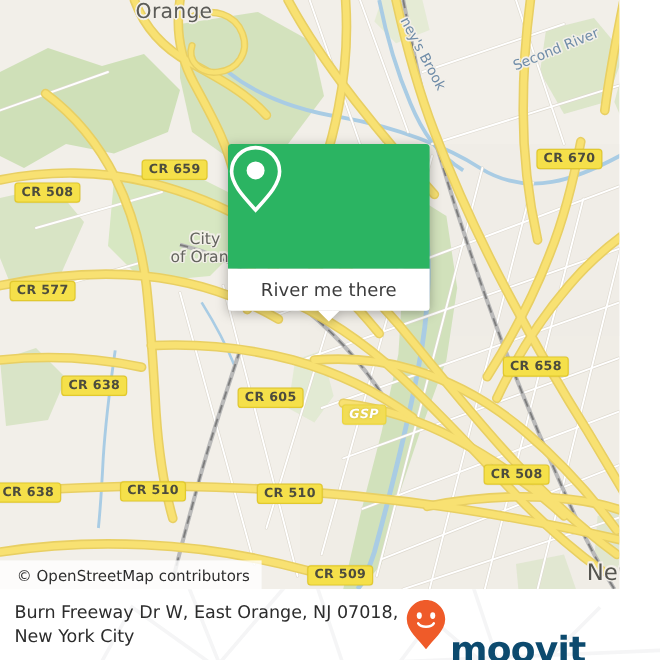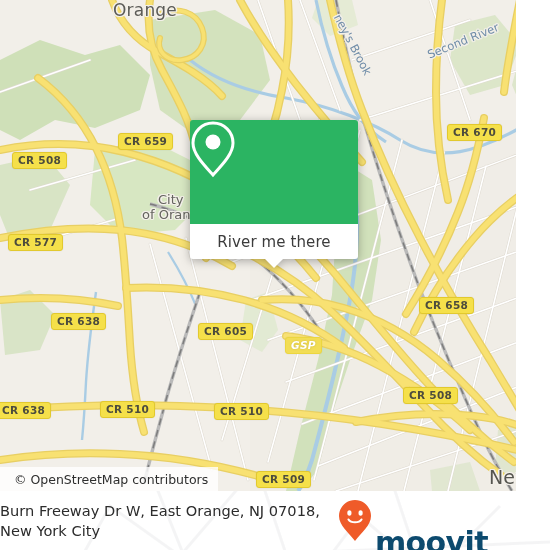--- a/index.html
+++ b/index.html
@@ -113,21 +113,21 @@
     overflow: hidden;
   }
   #footer .watermark {
     position: absolute; left: 0; top: -45px;
     opacity: .10;
   }
   #footer .inner {
     position: relative;
     width: 504px; height: 59px;
     display: flex; align-items: center;
-    padding: 0 10px 0 0;
+    padding: 0 10px 0 12px;
   }
   #addr {
     flex: 1 1 auto;
     color: #2c2c2c;
     font-family: "DejaVu Sans", sans-serif;
     font-size: 14.6px;
     line-height: 20px;
     max-width: 395px;
   }
   #logo { flex: 0 0 auto; display: flex; align-items: center; gap: 2px; padding-right: 6px; }

